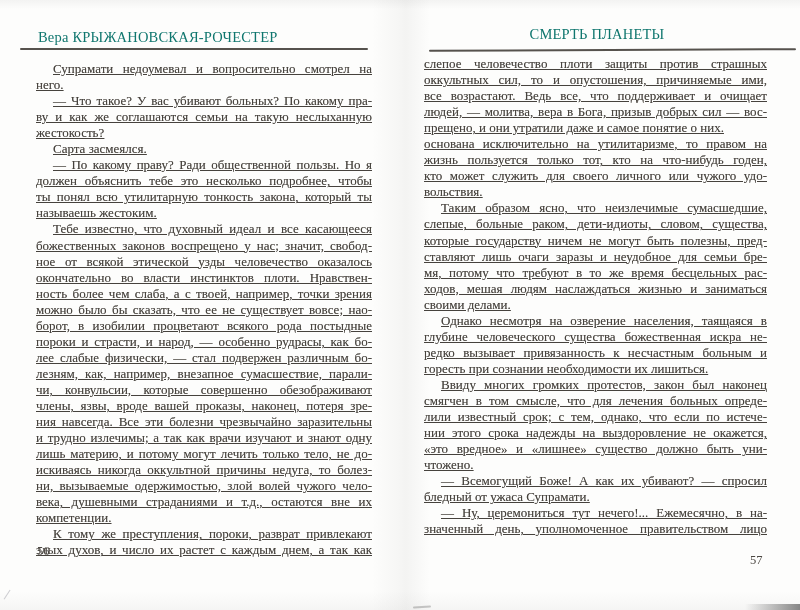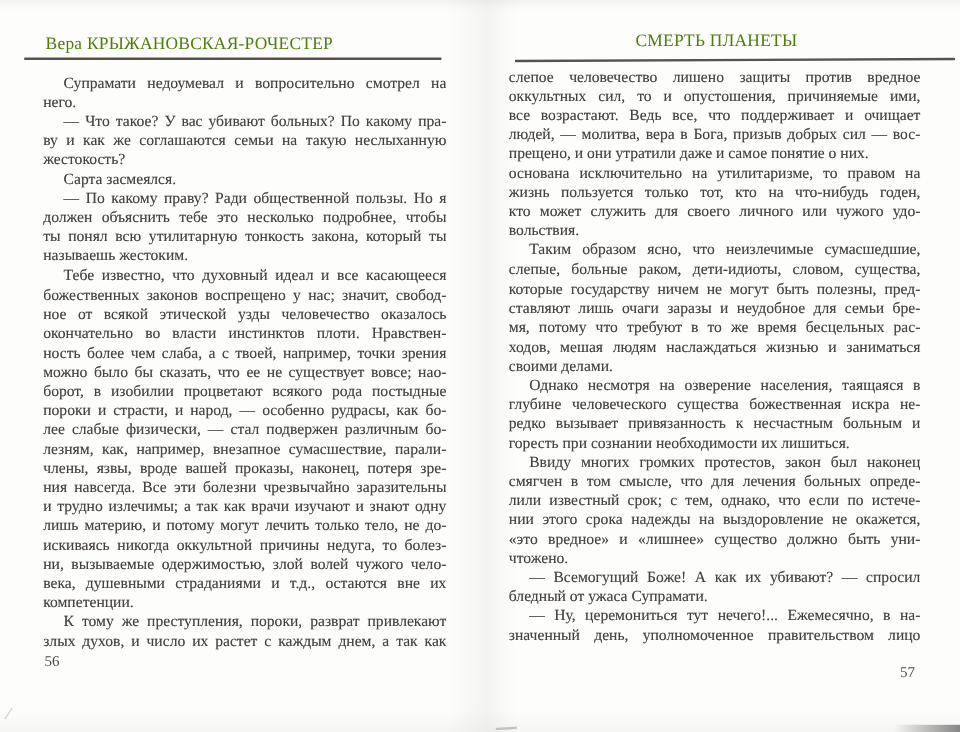--- a/index.html
+++ b/index.html
@@ -10,30 +10,31 @@
   }
   .paper{
     position:absolute;inset:0;
     background:linear-gradient(180deg,#f3f3f2 0px,#fdfdfc 9px,#fdfdfc 97%,#f5f5f4 100%);
   }
   .gutter{
     position:absolute;left:372px;top:0;width:58px;height:610px;
     background:linear-gradient(90deg,rgba(60,60,60,0) 0%,rgba(60,60,60,.035) 45%,rgba(60,60,60,.05) 58%,rgba(60,60,60,0) 100%);
   }
   .running-head{
-    position:absolute;font-size:14.5px;color:#4d7c0f;letter-spacing:.2px;white-space:nowrap;
+    position:absolute;font-size:14.5px;color:#0f766e;letter-spacing:.2px;white-space:nowrap;
   }
   .rh-left{left:38px;top:29px}
   .rh-right{left:428px;top:26px;width:338px;text-align:center}
   .head-rule{position:absolute;height:1.6px;background:#56524d;border-radius:1px}
   .rule-left{left:20px;top:48px;width:348px}
   .rule-right{left:429px;top:49px;width:367px;transform:rotate(-.25deg)}
   .column{
     position:absolute;font-size:13px;color:#46423d;
     text-shadow:0 0 .3px rgba(70,66,60,.45);
+    text-decoration:underline;
   }
   .col-left{left:36px;top:61px;width:336px}
   .col-right{left:424px;top:56px;width:343px}
   .line{
     height:16.05px;line-height:16.05px;
     text-align:justify;text-align-last:justify;overflow:visible;
   }
   .line.end{text-align-last:left}
   .line.indent{text-indent:17px}
   .page-number{position:absolute;font-size:12.5px;color:#4c4843}
@@ -78,33 +79,34 @@
     <div class="line indent">Тебе известно, что духовный идеал и все касающееся</div>
     <div class="line">божественных законов воспрещено у нас; значит, свобод-</div>
     <div class="line">ное от всякой этической узды человечество оказалось</div>
     <div class="line">окончательно во власти инстинктов плоти. Нравствен-</div>
     <div class="line">ность более чем слаба, а с твоей, например, точки зрения</div>
     <div class="line">можно было бы сказать, что ее не существует вовсе; нао-</div>
     <div class="line">борот, в изобилии процветают всякого рода постыдные</div>
     <div class="line">пороки и страсти, и народ, — особенно рудрасы, как бо-</div>
     <div class="line">лее слабые физически, — стал подвержен различным бо-</div>
     <div class="line">лезням, как, например, внезапное сумасшествие, парали-</div>
+    <div class="line">чи, конвульсии, которые совершенно обезображивают</div>
     <div class="line">члены, язвы, вроде вашей проказы, наконец, потеря зре-</div>
     <div class="line">ния навсегда. Все эти болезни чрезвычайно заразительны</div>
     <div class="line">и трудно излечимы; а так как врачи изучают и знают одну</div>
     <div class="line">лишь материю, и потому могут лечить только тело, не до-</div>
     <div class="line">искиваясь никогда оккультной причины недуга, то болез-</div>
     <div class="line">ни, вызываемые одержимостью, злой волей чужого чело-</div>
     <div class="line">века, душевными страданиями и т.д., остаются вне их</div>
     <div class="line end">компетенции.</div>
     <div class="line indent">К тому же преступления, пороки, разврат привлекают</div>
     <div class="line">злых духов, и число их растет с каждым днем, а так как</div>
   </div>
 <div class="column col-right" id="right-column">
-    <div class="line">слепое человечество лишено защиты против вредное</div>
+    <div class="line">слепое человечество плоти защиты против страшных</div>
     <div class="line">оккультных сил, то и опустошения, причиняемые ими,</div>
     <div class="line">все возрастают. Ведь все, что поддерживает и очищает</div>
     <div class="line">людей, — молитва, вера в Бога, призыв добрых сил — вос-</div>
     <div class="line end">прещено, и они утратили даже и самое понятие о них.</div>
     <div class="line">основана исключительно на утилитаризме, то правом на</div>
     <div class="line">жизнь пользуется только тот, кто на что-нибудь годен,</div>
     <div class="line">кто может служить для своего личного или чужого удо-</div>
     <div class="line end">вольствия.</div>
     <div class="line indent">Таким образом ясно, что неизлечимые сумасшедшие,</div>
     <div class="line">слепые, больные раком, дети-идиоты, словом, существа,</div>

